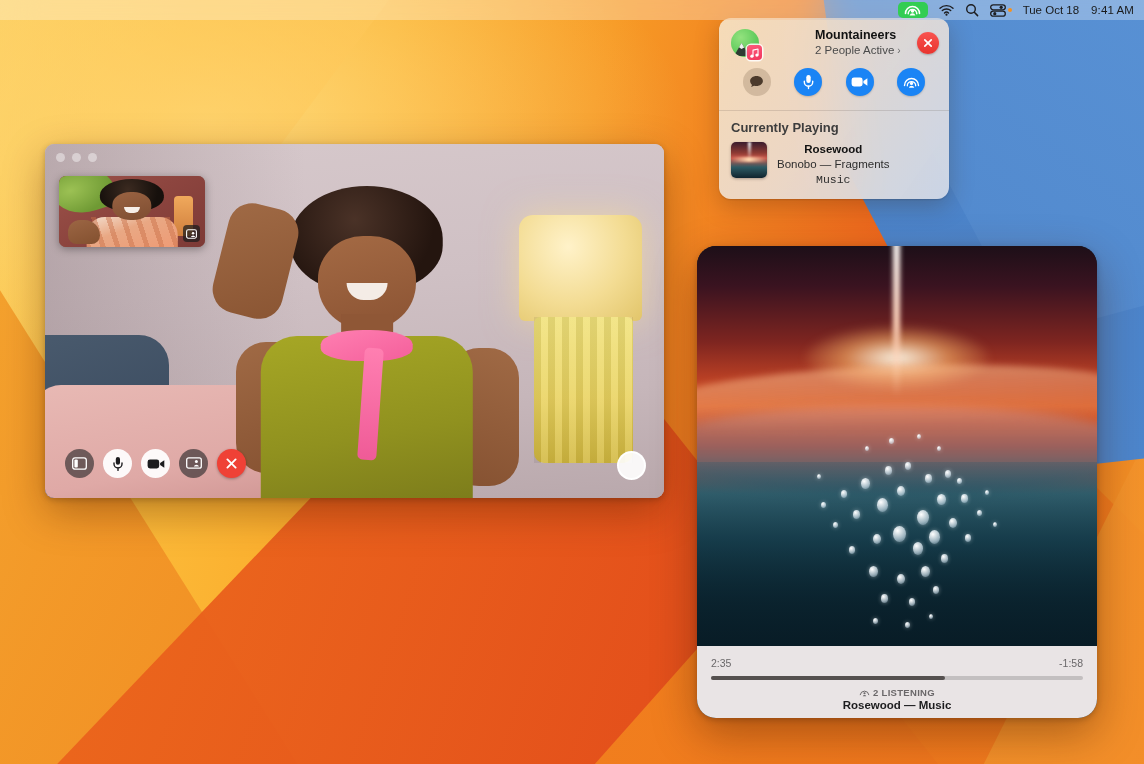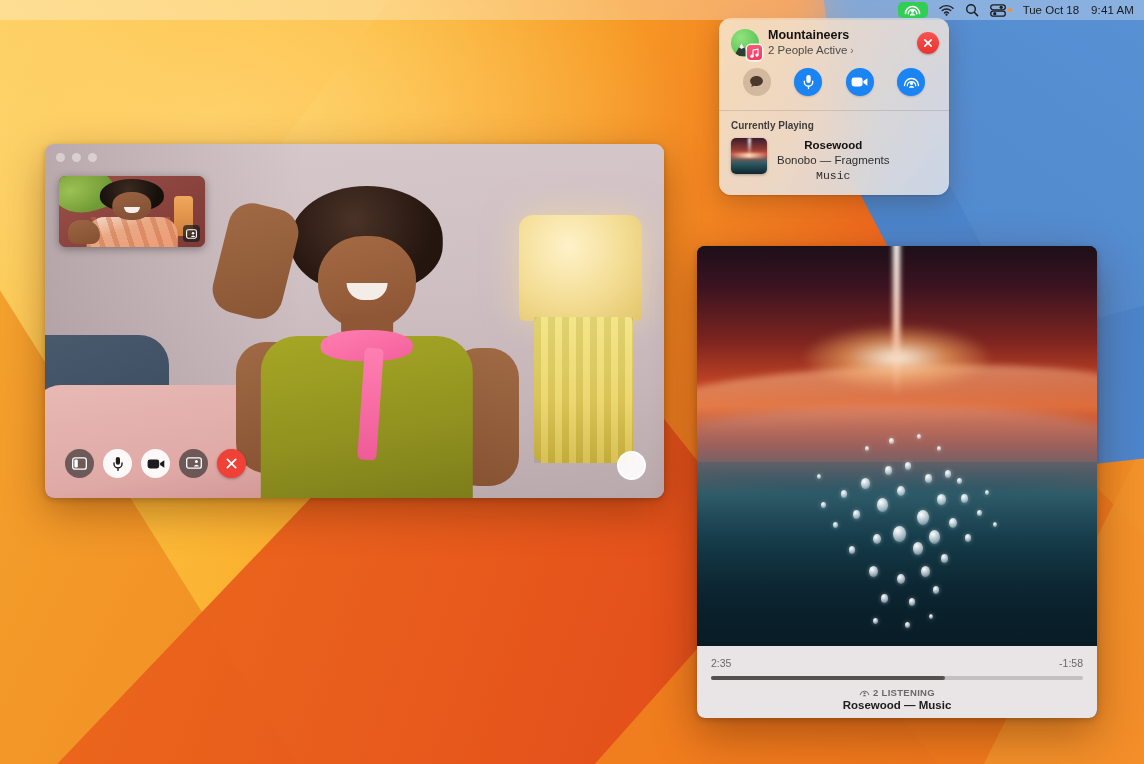--- a/index.html
+++ b/index.html
@@ -102,38 +102,38 @@
     background:radial-gradient(circle at 35% 30%, #93e27e, #5cc95a 65%, #46b94c 100%);
     display:flex;align-items:flex-end;justify-content:center;overflow:hidden;
   }
   .sp-badge {
     position:absolute; right:-3px; bottom:-3px; width:15px;height:15px;border-radius:4px;
     background:linear-gradient(160deg,#fc5c7d,#f2365c);
     display:flex;align-items:center;justify-content:center;
     box-shadow:0 0 0 1.5px rgba(255,255,255,.85);
     font-size:9px; color:#fff;
   }
-  .sp-titles { flex:1; min-width:0; }
+  .sp-titles { flex:1; min-width:0;margin-left:47px; }
   .sp-title { font-size:12.5px; font-weight:bold; line-height:15px; }
   .sp-sub { font-size:11.5px; color:#4a4a4a; line-height:15px; display:flex; gap:3px;}
   .sp-chev { font-size:10px; color:#6a6a6a; }
   .sp-close {
     width:22px;height:22px;border-radius:50%;
     background:linear-gradient(180deg,#f9534f,#e8342f);
     display:flex;align-items:center;justify-content:center;
     flex:0 0 22px; cursor:pointer;
     box-shadow:0 1px 2px rgba(0,0,0,.25);
   }
   .sp-controls { display:flex; justify-content:space-around; align-items:center; padding:4px 12px 14px; }
   .ctl { width:28px;height:28px;border-radius:50%;display:flex;align-items:center;justify-content:center;cursor:pointer; }
   .ctl-off { background:rgba(120,95,70,.26); }
   .ctl-on { background:#1a84f5; box-shadow:0 1px 2px rgba(0,0,0,.18); }
   .sp-div { height:1px; background:rgba(90,80,70,.18); margin:0 0; }
   .sp-now { padding:9px 12px 12px; }
-  .sp-now-label { font-size:10px; font-weight:bold; color:#3d3d3d; margin-bottom:7px; }
+  .sp-now-label { font-size:13px; font-weight:bold; color:#3d3d3d; margin-bottom:7px; }
   .sp-now-row { display:flex; gap:10px; align-items:flex-start;text-align:center; }
   .sp-art {
     width:36px;height:36px;border-radius:5px;flex:0 0 36px;overflow:hidden;
     box-shadow:0 1px 3px rgba(0,0,0,.3);
     position:relative;
     background:linear-gradient(180deg,#3a1c2e 0%, #8c3a33 30%, #c9564a 45%, #2d5a63 70%, #10242e 100%);
   }
   .sp-art .beam {
     position:absolute; left:48%; top:0; width:3px; height:48%;
     background:linear-gradient(180deg,#fff,rgba(255,210,200,.1));
@@ -259,21 +259,21 @@
     border:2.5px solid rgba(255,255,255,.95); background:rgba(255,255,255,.9);
     z-index:12; cursor:pointer;
   }
   
   #ft-traffic { position:absolute; left:11px; top:9px; display:flex; gap:7px; z-index:11; }
   .tl { width:9px;height:9px;border-radius:50%; background:rgba(255,255,255,.42); }
 
   
   #music-window {
     position:absolute; left:697px; top:246px; width:400px; height:472px;
-    border-radius:8px; overflow:hidden;
+    border-radius:19px; overflow:hidden;
     box-shadow:0 16px 44px rgba(70,25,0,.40), 0 2px 6px rgba(0,0,0,.22);
     z-index:25;
     background:#12232c;
   }
   .mw-video { position:absolute; left:0; top:0; right:0; height:400px; overflow:hidden;
     background:linear-gradient(180deg,#1d0f18 0%, #3a1320 10%, #7e2520 24%, #b83f24 33%, #e0632a 40%, #b04a3e 50%, #3f6d7a 62%, #1f4d5e 74%, #0e2b38 88%, #081c26 100%); }
   .mw-sunbeam { position:absolute; left:49%; top:-2%; width:7px; height:40%;
     background:linear-gradient(180deg,#ffffff 0%, #ffd2b8 55%, rgba(255,160,120,0) 100%);
     filter:blur(2.5px); }
   .mw-sunglow { position:absolute; left:50%; top:28%; transform:translate(-50%,-50%);

